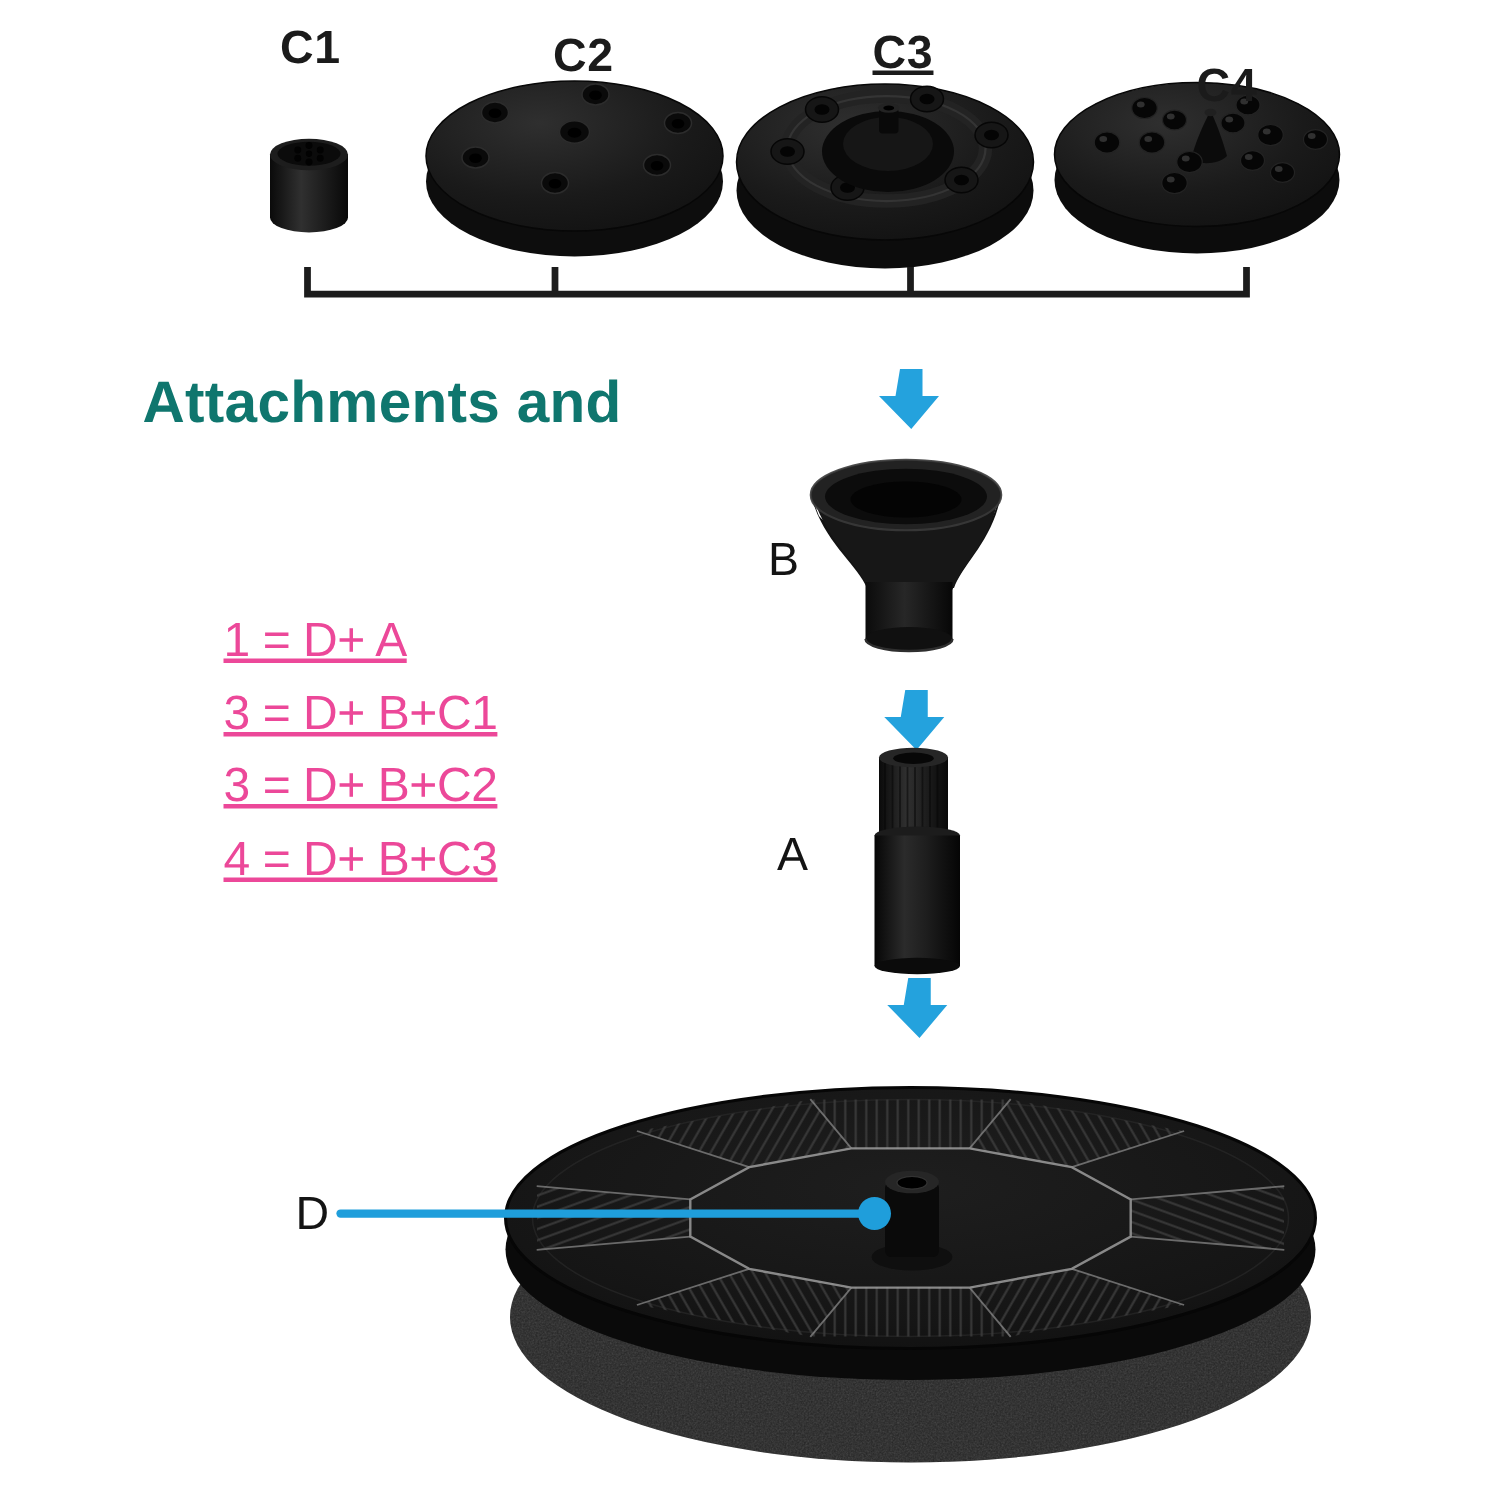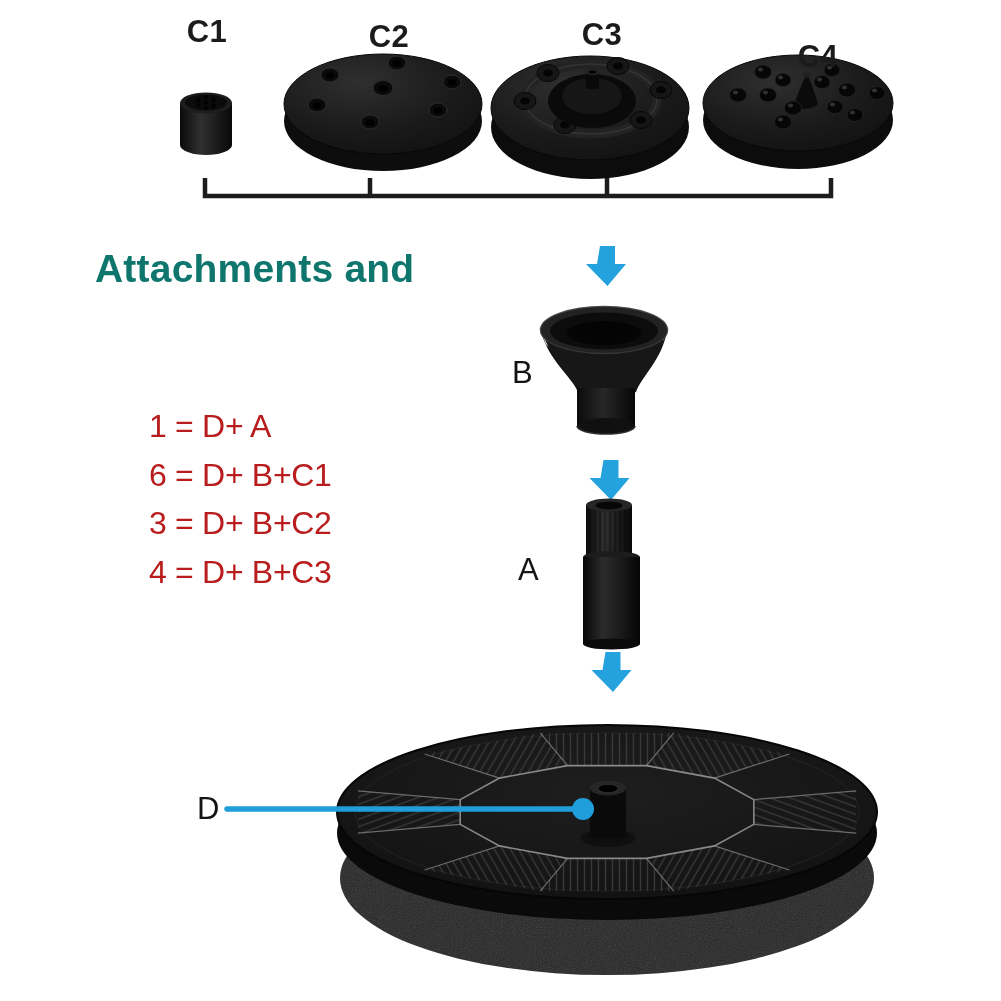--- a/index.html
+++ b/index.html
@@ -6,21 +6,21 @@
   .canvas{
     position:relative;width:1001px;height:1001px;background:#ffffff;
     font-family:"Liberation Sans", sans-serif;overflow:hidden;
   }
   .art{position:absolute;left:0;top:0;}
   .txt{position:absolute;color:#1b1b1b;white-space:nowrap;}
   .part-label{font-size:31px;font-weight:700;text-align:center;width:90px;letter-spacing:0.5px;}
   .heading{left:95px;top:243px;font-size:39px;font-weight:700;color:#0f766e;line-height:52px;letter-spacing:0.2px;}
   .heading span{display:block;}
   .combos{left:149px;top:402px;display:flex;flex-direction:column;}
-  .combos .row{font-size:32px;line-height:48.5px;letter-spacing:-0.3px;color:#b91c1c;}
+  .combos .row{font-size:32px;line-height:48.5px;letter-spacing:-0.3px;color:#ec4899;text-decoration:underline;}
   .ref-label{font-size:31px;color:#141414;}
 </style>
 </head>
 <body>
 
 <div class="canvas">
 
   <svg class="art" width="1001" height="1001" viewBox="0 0 1001 1001">
     <defs>
       <radialGradient id="discGrad" cx="38%" cy="28%" r="90%">
@@ -276,30 +276,30 @@
     </g>
 
     <g>
       <line x1="227" y1="809" x2="584" y2="809" stroke="#1f9edb" stroke-width="5.5" stroke-linecap="round"></line>
       <circle cx="583" cy="809" r="11" fill="#1f9edb"></circle>
     </g>
   </svg>
 
   <div class="txt part-label" style="left:162px;top:14px;">C1</div>
   <div class="txt part-label" style="left:344px;top:19px;">C2</div>
-  <div class="txt part-label" style="left:557px;top:17px;">C3</div>
+  <div class="txt part-label" style="left:557px;top:17px;text-decoration:underline;">C3</div>
   <div class="txt part-label" style="left:773px;top:15px;margin-top:24px;">C4</div>
 
   <div class="txt heading">
     <span>Attachments and</span>
   </div>
 
   <div class="txt combos">
     <div class="row">1 = D+ A</div>
-    <div class="row">6 = D+ B+C1</div>
+    <div class="row">3 = D+ B+C1</div>
     <div class="row">3 = D+ B+C2</div>
     <div class="row">4 = D+ B+C3</div>
   </div>
 
   <div class="txt ref-label" style="left:512px;top:355px;">B</div>
   <div class="txt ref-label" style="left:518px;top:552px;">A</div>
   <div class="txt ref-label" style="left:197px;top:791px;">D</div>
 
 </div>
 

